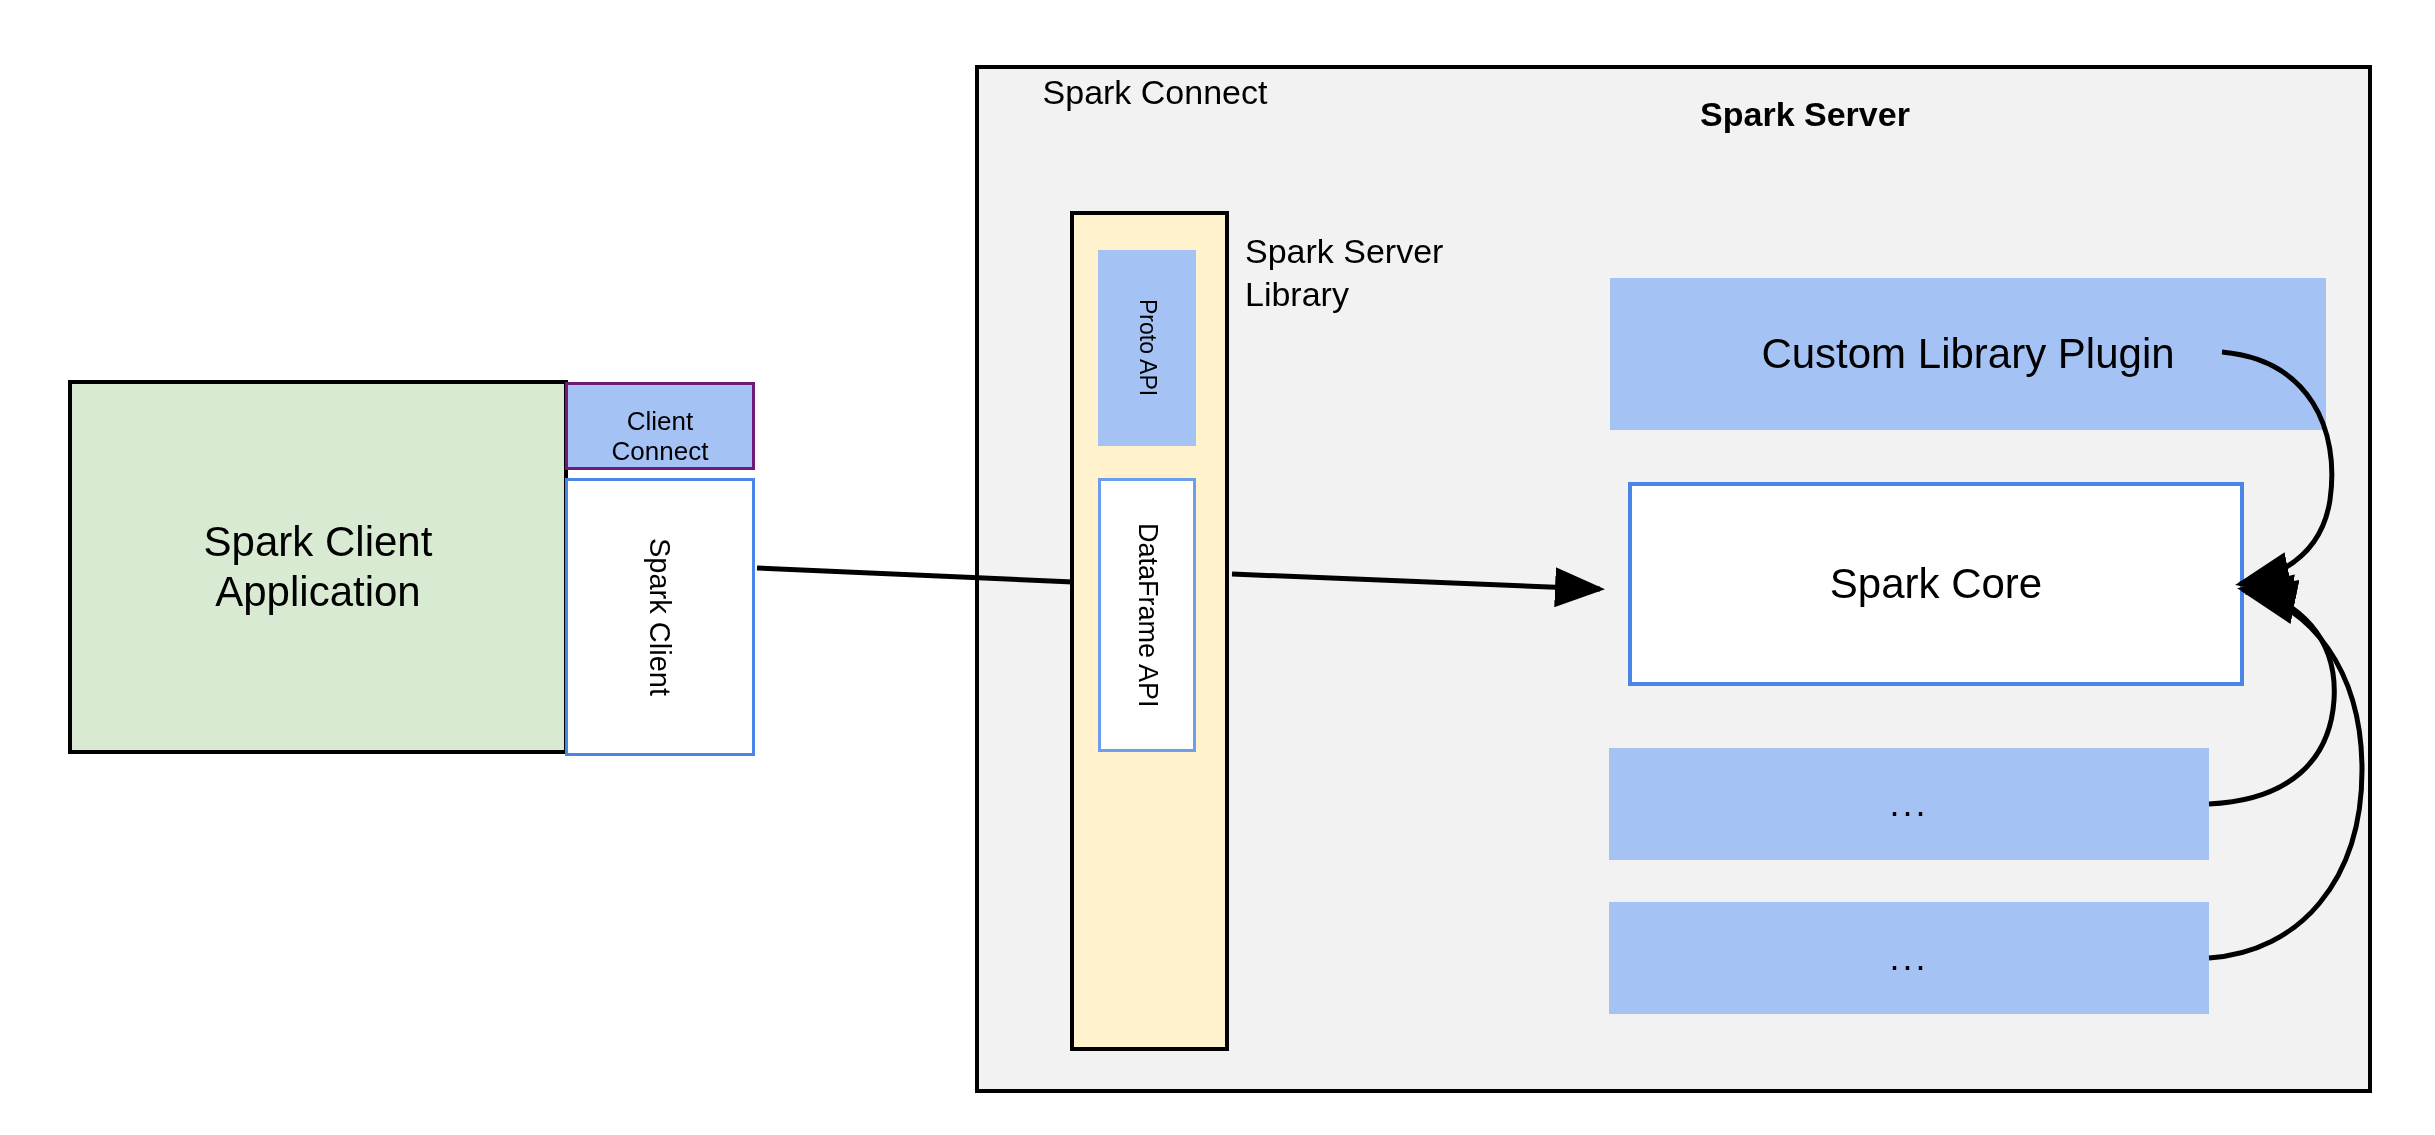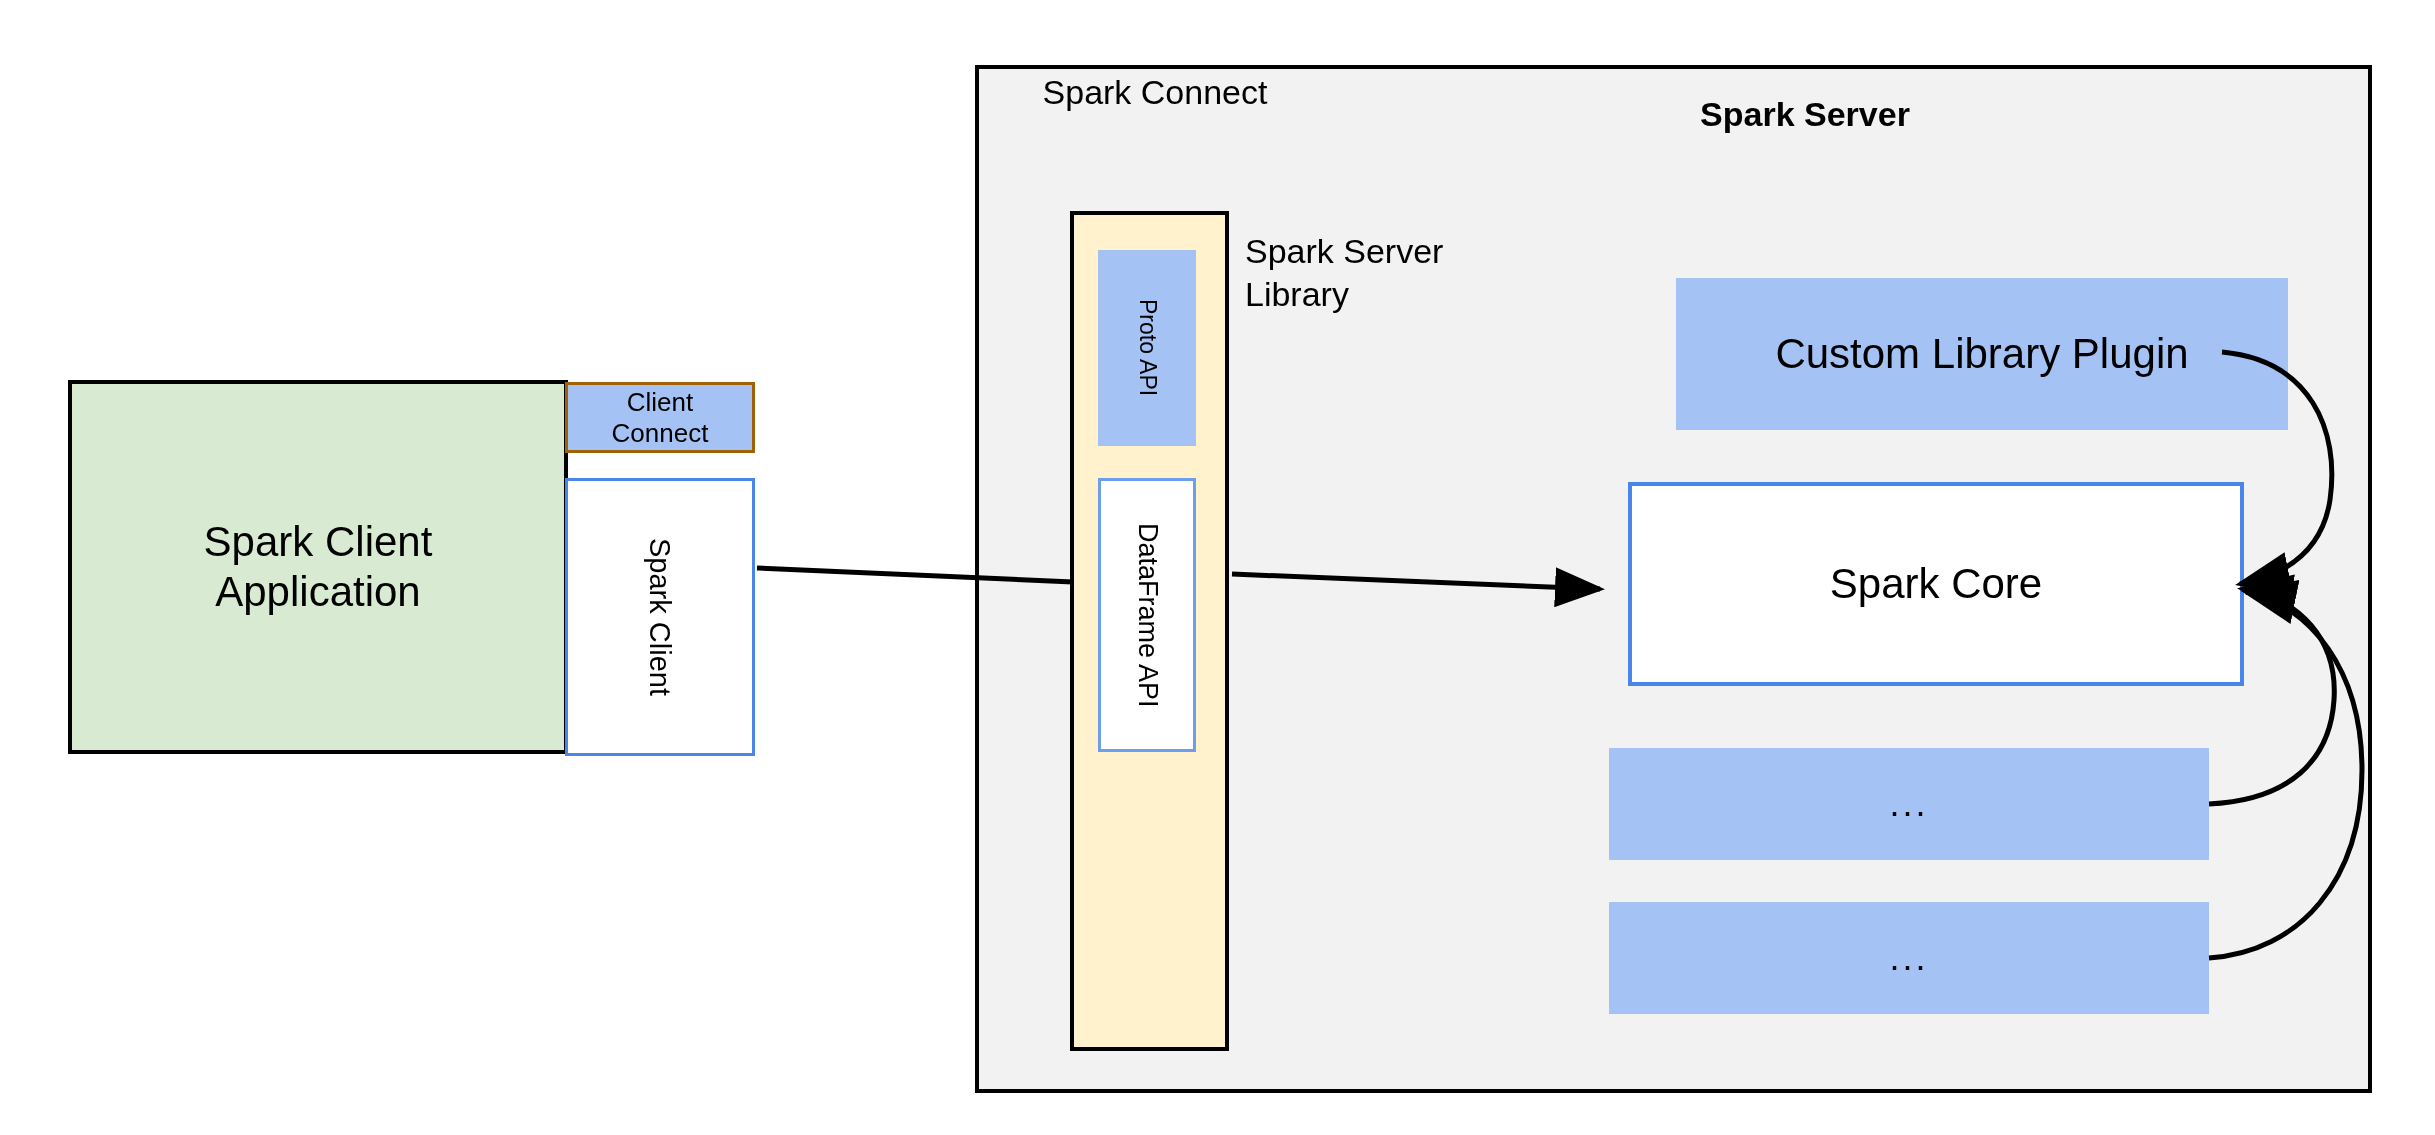--- a/index.html
+++ b/index.html
@@ -36,24 +36,25 @@
     width: 500px;
     height: 374px;
     background: #d9ead3;
     border: 4px solid #000000;
     font-size: 42px;
   }
   #client-package-box {
     left: 565px;
     top: 382px;
     width: 190px;
-    height: 71px;
-    background: #a4c2f4;
-    border: 3px solid #a16207;
+    height: 88px;
+    background: #a4c2f4;
+    border: 3px solid #701a75;
     font-size: 26px;
+    align-items: flex-end;
   }
   #spark-client-box {
     left: 565px;
     top: 478px;
     width: 190px;
     height: 278px;
     background: #ffffff;
     border: 3px solid #4a86e8;
     font-size: 29px;
   }
@@ -126,23 +127,23 @@
     top: 478px;
     width: 98px;
     height: 274px;
     background: #ffffff;
     border: 3px solid #6d9eeb;
     font-size: 27px;
   }
 
   
   #custom-library-plugin-box {
-    left: 1676px;
+    left: 1610px;
     top: 278px;
-    width: 612px;
+    width: 716px;
     height: 152px;
     background: #a4c2f4;
     font-size: 42px;
   }
   #spark-core-box {
     left: 1608px;
     top: 482px;
     width: 616px;
     height: 204px;
     background: #ffffff;

